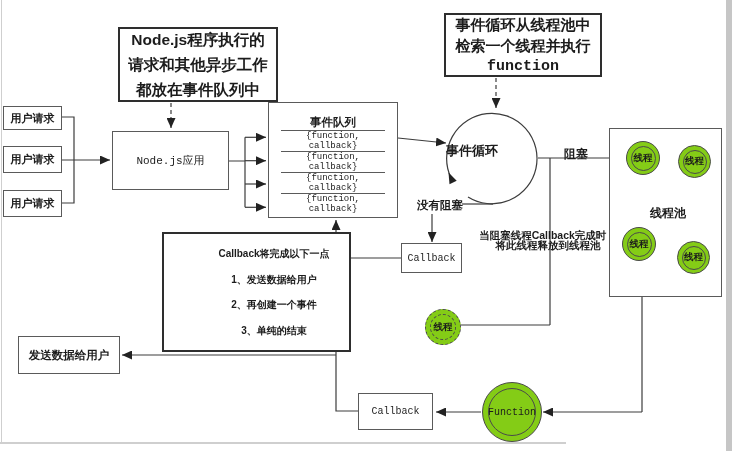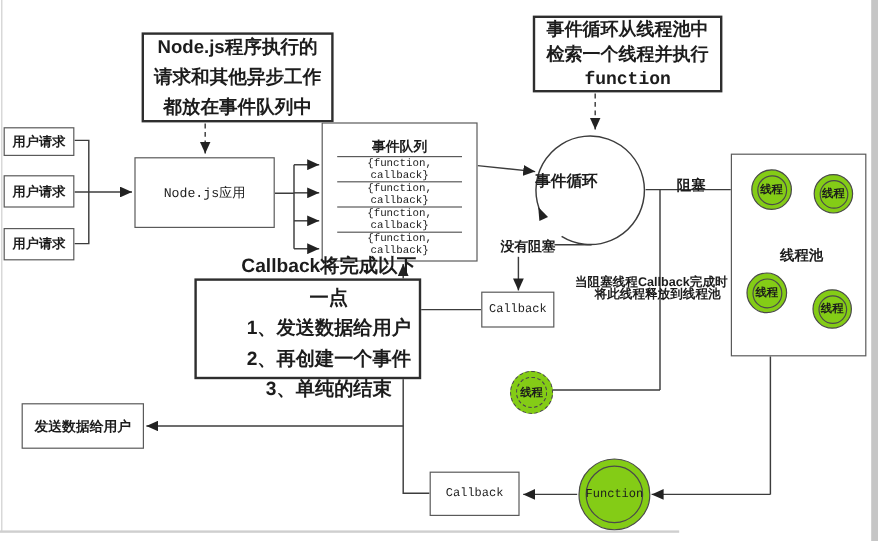--- a/index.html
+++ b/index.html
@@ -131,21 +131,21 @@
     <div>将此线程释放到线程池</div>
   </div>
 
   <div class="box mono" style="left:401px;top:243px;width:61px;height:30px;font-size:10px;">
       <span>Callback</span>
     </div>
   <div class="box mono" style="left:358px;top:393px;width:75px;height:37px;font-size:10px;">
       <span>Callback</span>
     </div>
 
-  <div class="box note" style="left:141px;top:232px;width:189px;height:84px;font-size:16px;line-height:25.5px;padding-left:35px;">
+  <div class="box note" style="left:141px;top:232px;width:189px;height:120px;font-size:10px;line-height:25.5px;padding-left:35px;">
     <div>Callback将完成以下一点</div>
     <div>1、发送数据给用户</div>
     <div>2、再创建一个事件</div>
     <div>3、单纯的结束</div>
   </div>
 
   <div class="box" style="left:18px;top:336px;width:102px;height:38px;font-size:11.5px;font-weight:bold;">
       <span>发送数据给用户</span>
     </div>
 

